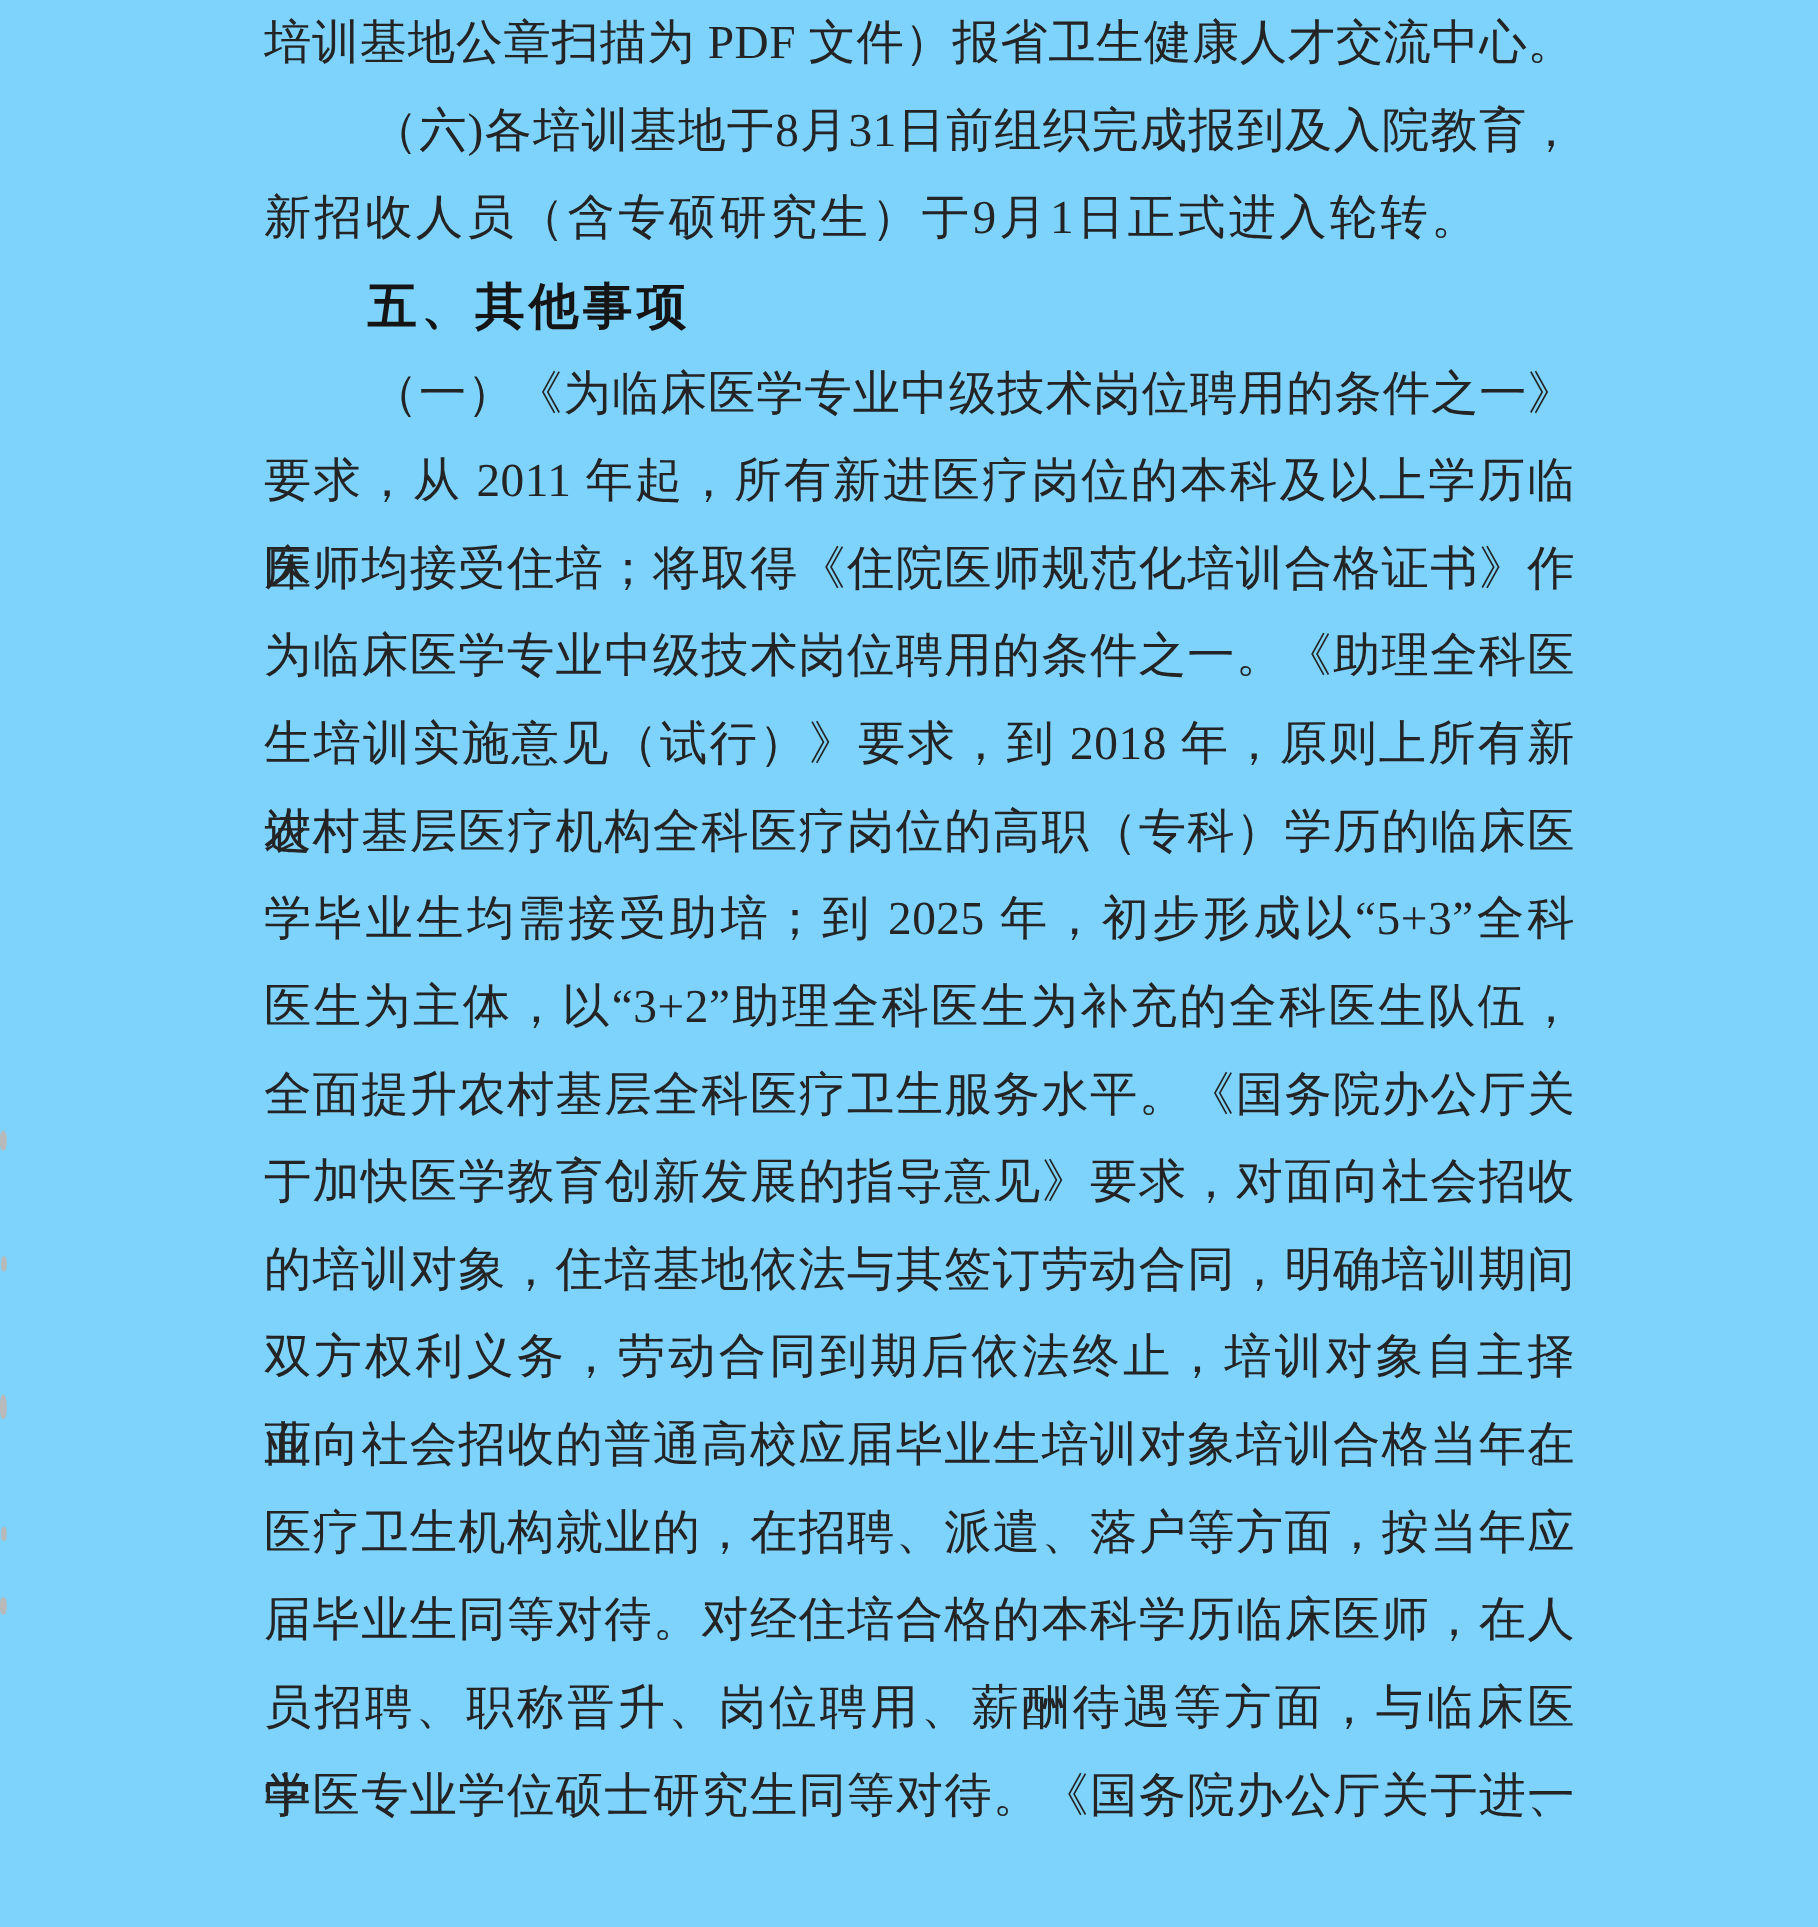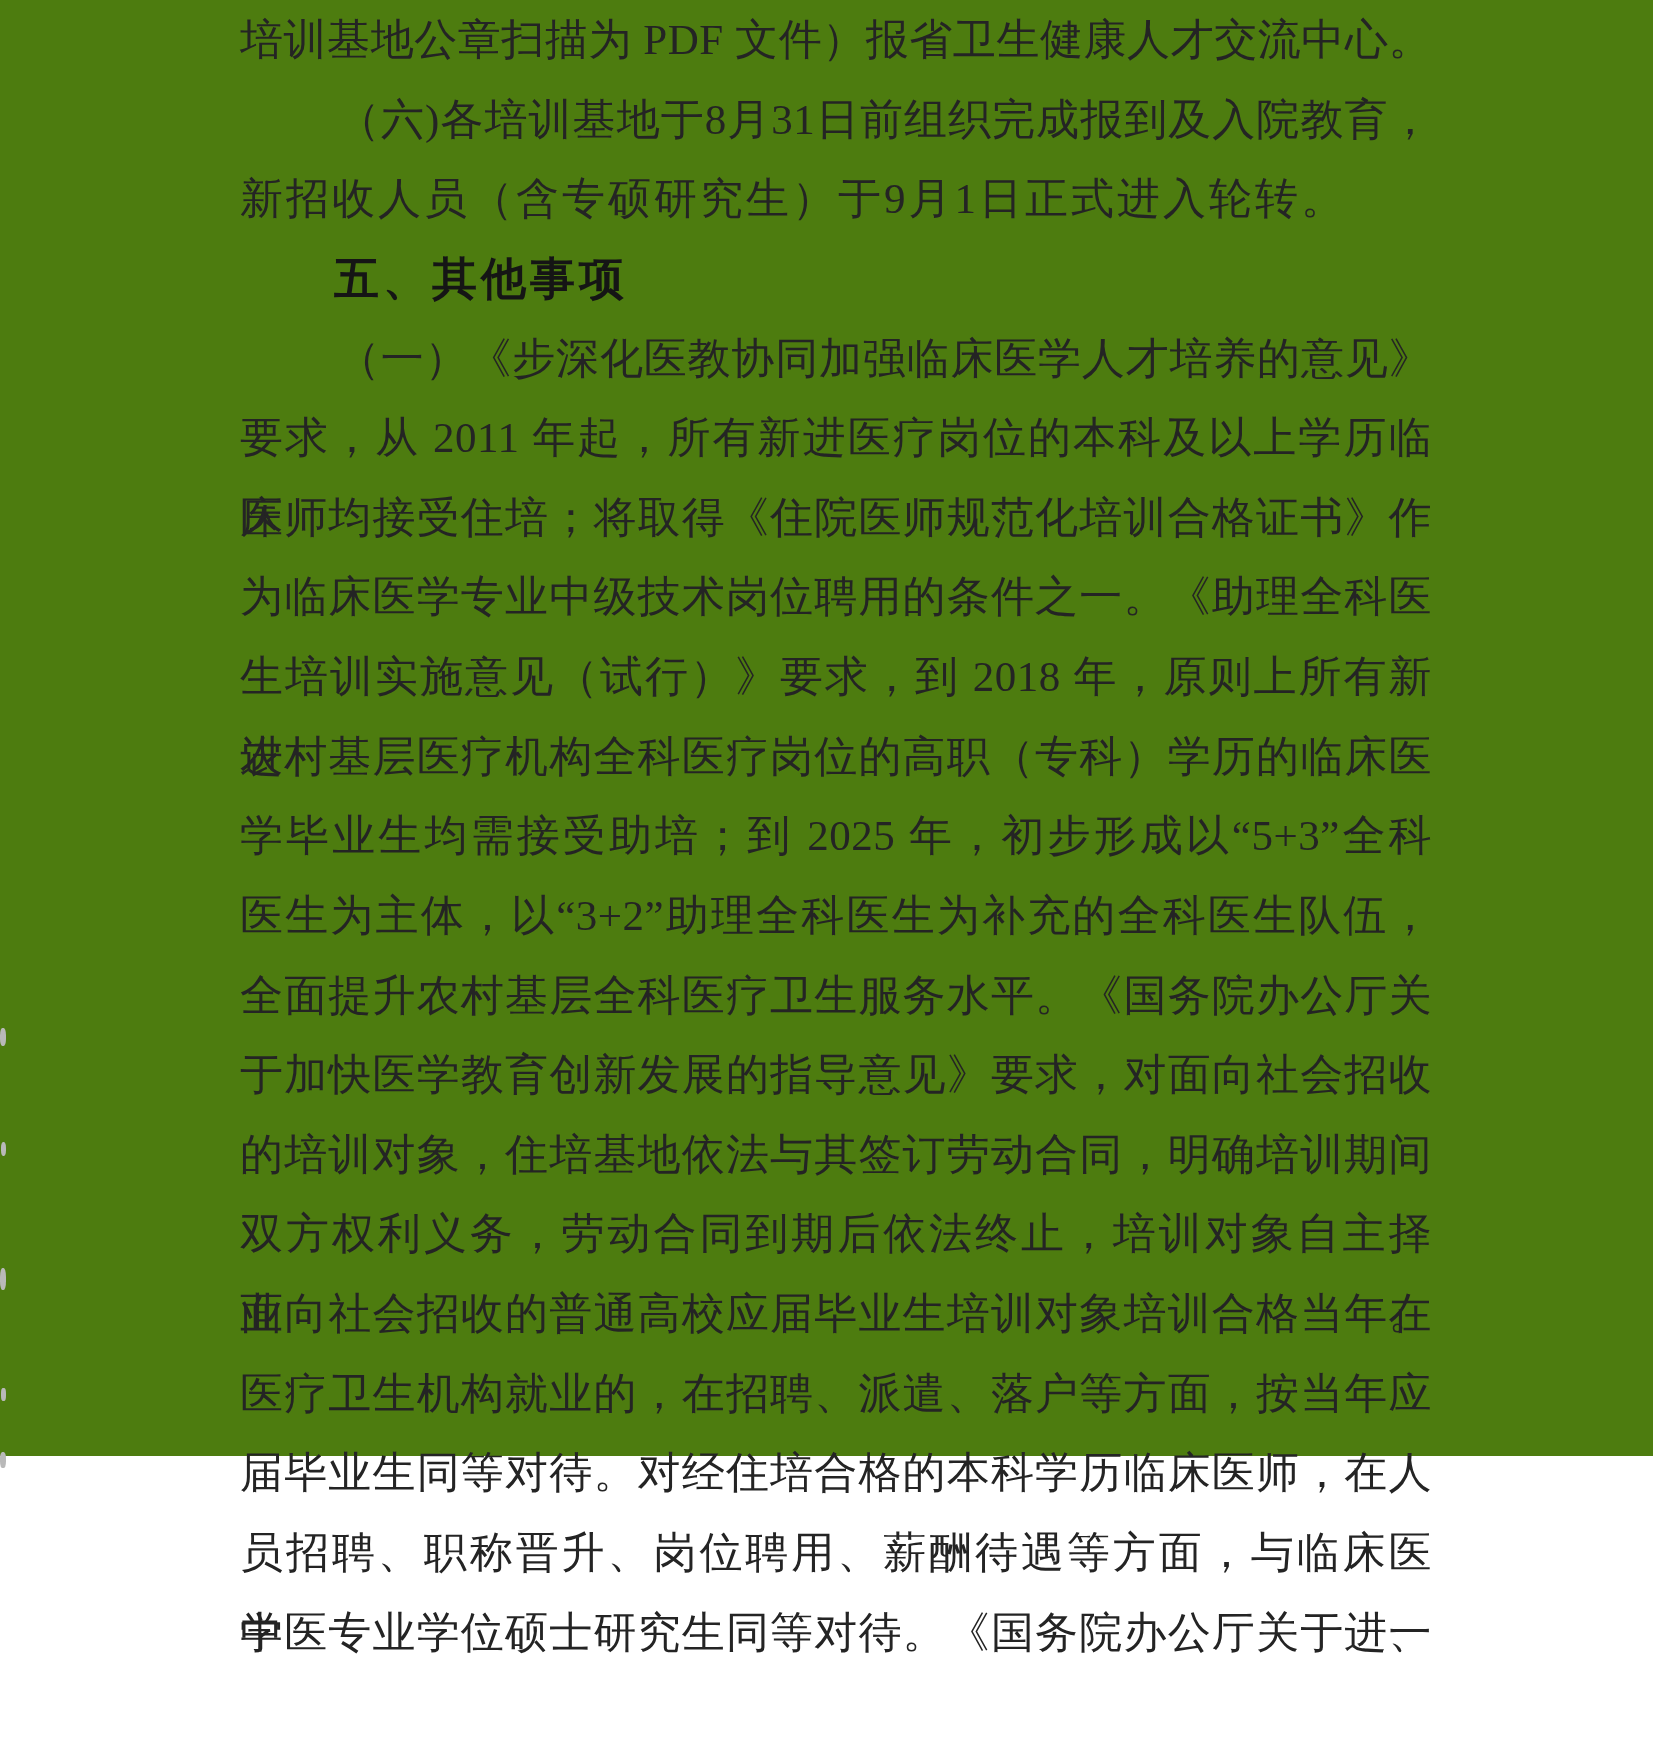--- a/index.html
+++ b/index.html
@@ -9,22 +9,22 @@
   body {
     width: 1653px;
     height: 1752px;
     background: #ffffff;
     font-family: "Liberation Serif", "DejaVu Serif", serif;
     overflow: hidden;
   }
   .page {
     position: relative;
     width: 1653px;
-    height: 1456px;
-    background: #4d7c0f;
+    height: 1752px;
+    background: #7dd3fc;
   }
   .text-column {
     position: absolute;
     left: 240px;
     top: 0;
     width: 1192px;
   }
   .line {
     height: 79.63px;
     line-height: 79.63px;
@@ -68,21 +68,21 @@
 </head>
 <body>
 
 <div class="page">
 
   <div class="text-column">
     <div class="line">培训基地公章扫描为 PDF 文件）报省卫生健康人才交流中心。</div>
     <div class="line indent2">（六)各培训基地于8月31日前组织完成报到及入院教育，</div>
     <div class="line short">新招收人员（含专硕研究生）于9月1日正式进入轮转。</div>
     <div class="line heading">五、其他事项</div>
-    <div class="line indent2">（一）《步深化医教协同加强临床医学人才培养的意见》</div>
+    <div class="line indent2">（一）《为临床医学专业中级技术岗位聘用的条件之一》</div>
     <div class="line">要求，从 2011 年起，所有新进医疗岗位的本科及以上学历临床</div>
     <div class="line">医师均接受住培；将取得《住院医师规范化培训合格证书》作</div>
     <div class="line">为临床医学专业中级技术岗位聘用的条件之一。《助理全科医</div>
     <div class="line">生培训实施意见（试行）》要求，到 2018 年，原则上所有新进</div>
     <div class="line">农村基层医疗机构全科医疗岗位的高职（专科）学历的临床医</div>
     <div class="line">学毕业生均需接受助培；到 2025 年，初步形成以“5+3”全科</div>
     <div class="line">医生为主体，以“3+2”助理全科医生为补充的全科医生队伍，</div>
     <div class="line">全面提升农村基层全科医疗卫生服务水平。《国务院办公厅关</div>
     <div class="line">于加快医学教育创新发展的指导意见》要求，对面向社会招收</div>
     <div class="line">的培训对象，住培基地依法与其签订劳动合同，明确培训期间</div>

